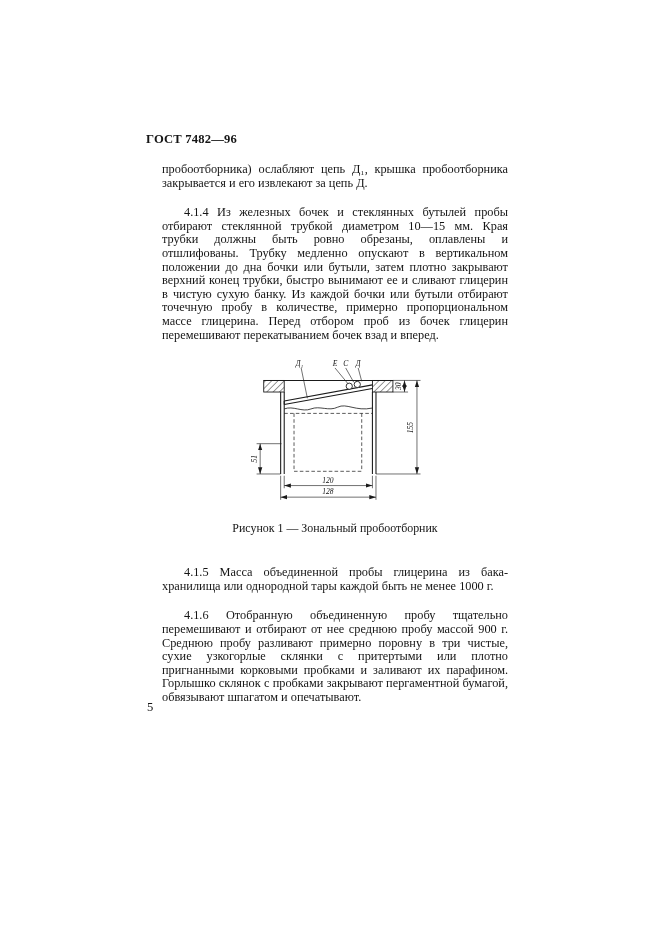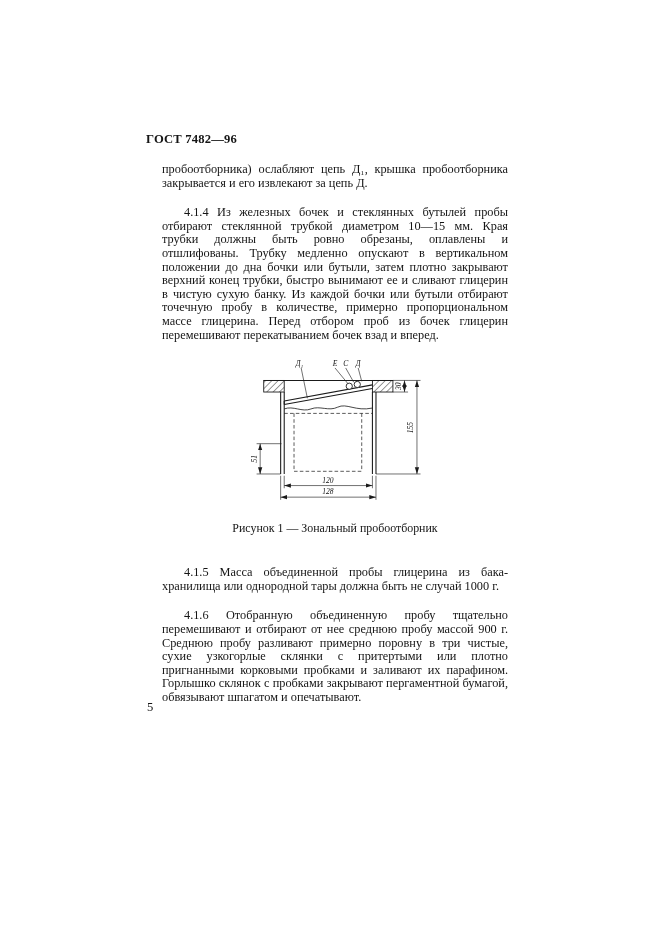--- a/index.html
+++ b/index.html
@@ -98,18 +98,18 @@
         <line class="thin" x1="53" y1="143" x2="152" y2="143" marker-start="url(#arr)" marker-end="url(#arr)"></line>
         <text class="ftext" x="102" y="140">120</text>
 
         <path class="thin" d="M49,132 V159 M156,132 V159"></path>
         <line class="thin" x1="49" y1="156" x2="156" y2="156" marker-start="url(#arr)" marker-end="url(#arr)"></line>
         <text class="ftext" x="102" y="153">128</text>
       </svg>
       <figcaption class="figcaption">Рисунок 1 — Зональный пробоотборник</figcaption>
     </figure>
 
-    <p class="para indent after-fig">4.1.5 Масса объединенной пробы глицерина из бака-хранилища или однородной тары должна быть не случай 1000 г.</p>
+    <p class="para indent after-fig">4.1.5 Масса объединенной пробы глицерина из бака-хранилища или однородной тары каждой быть не менее 1000 г.</p>
     <p class="para indent">4.1.6 Отобранную объединенную пробу тщательно перемешивают и отбирают от нее среднюю пробу массой 900 г. Среднюю пробу разливают примерно поровну в три чистые, сухие узкогорлые склянки с притертыми или плотно пригнанными корковыми пробками и заливают их парафином. Горлышко склянок с пробками закрывают пергаментной бумагой, обвязывают шпагатом и опечатывают.</p>
   </div>
 
   <div class="page-number">5</div>
 </div>
 
 </body></html>

